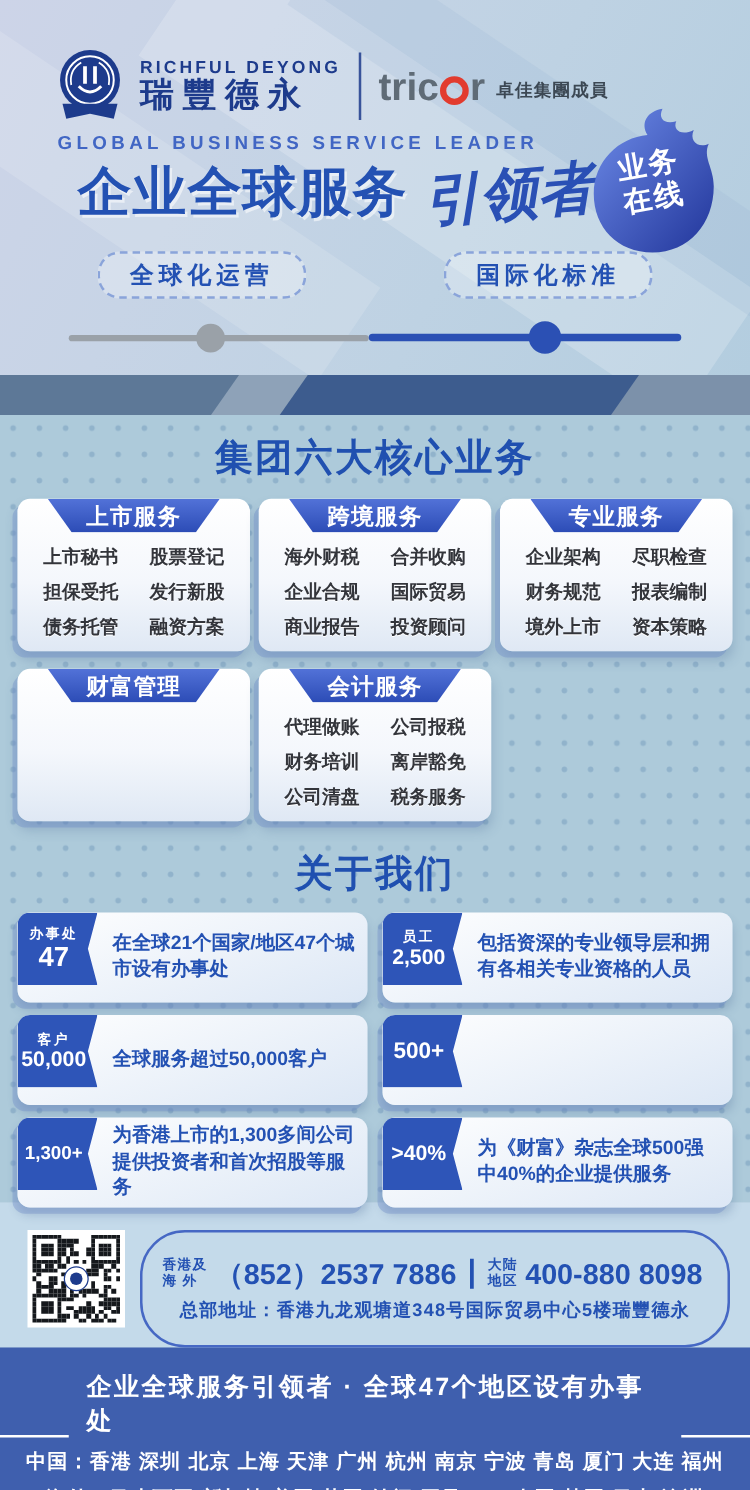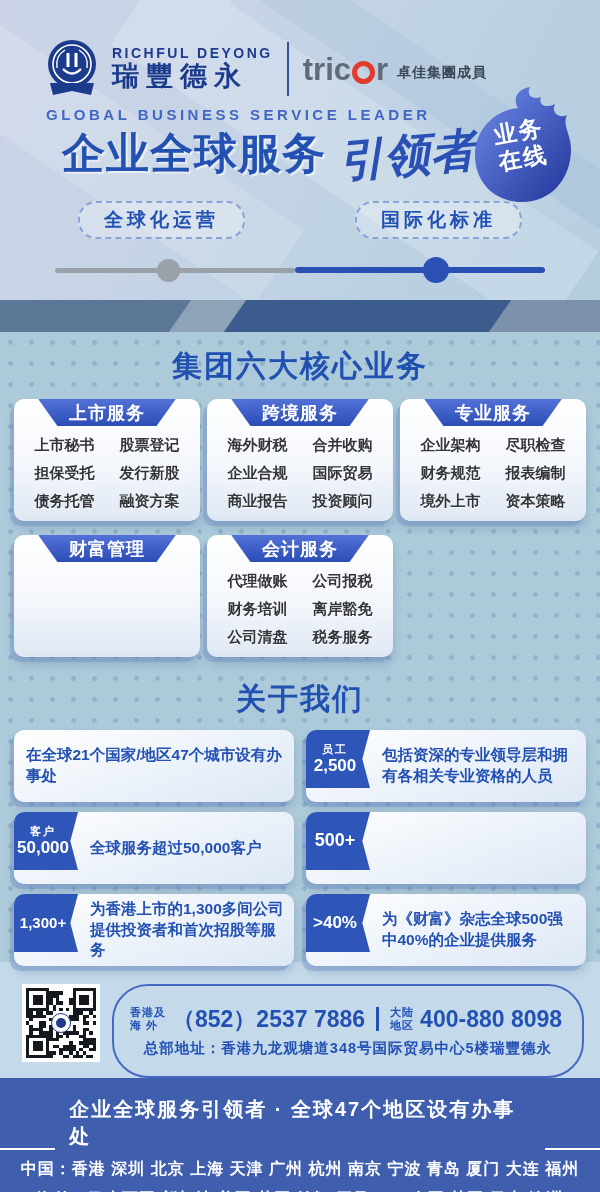--- a/index.html
+++ b/index.html
@@ -234,20 +234,24 @@
           <span>公司清盘</span>
           <span>税务服务</span>
         </div>
       </div>
     </div>
 
     <div class="sec-head about-head">关于我们</div>
 
     <div class="stats">
       <div class="stat">
+        <div class="stat-badge">
+          <span class="stat-label">办事处</span>
+          <span class="stat-value">47</span>
+        </div>
         <div class="stat-text">在全球21个国家/地区47个城市设有办事处</div>
       </div>
       <div class="stat">
         <div class="stat-badge">
           <span class="stat-label">员工</span>
           <span class="stat-value">2,500</span>
         </div>
         <div class="stat-text">包括资深的专业领导层和拥有各相关专业资格的人员</div>
       </div>
       <div class="stat">

